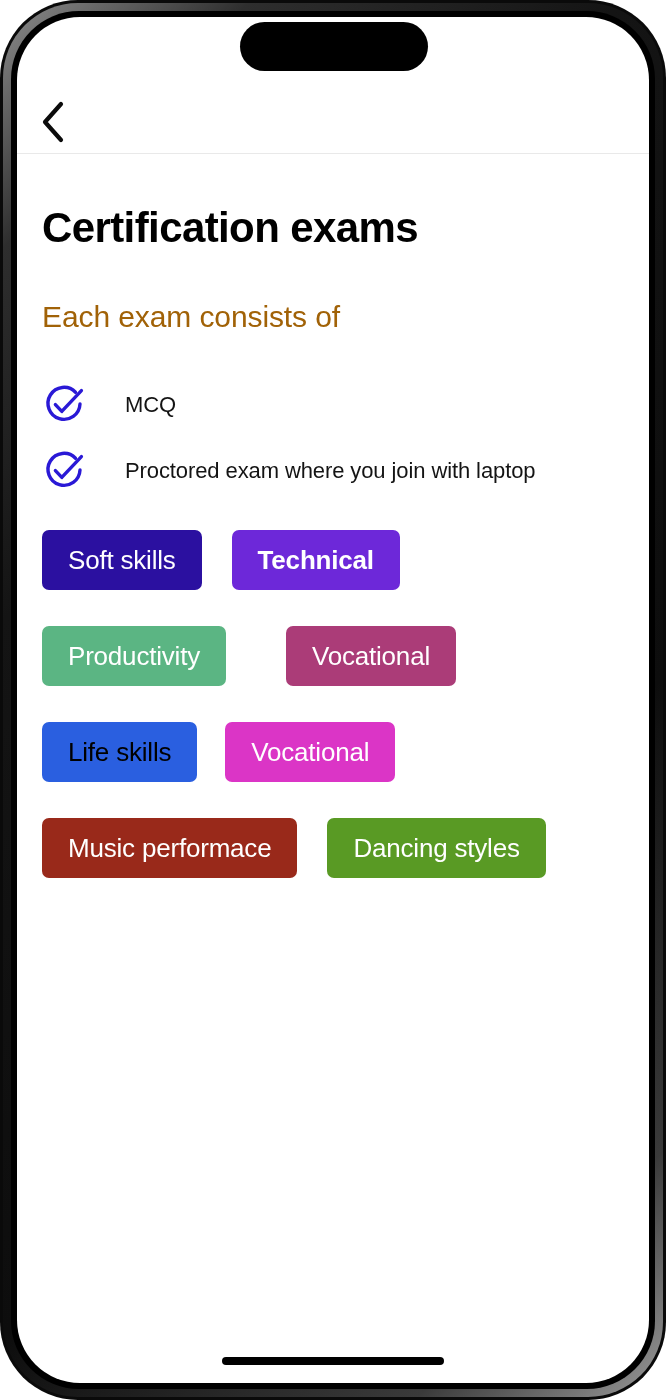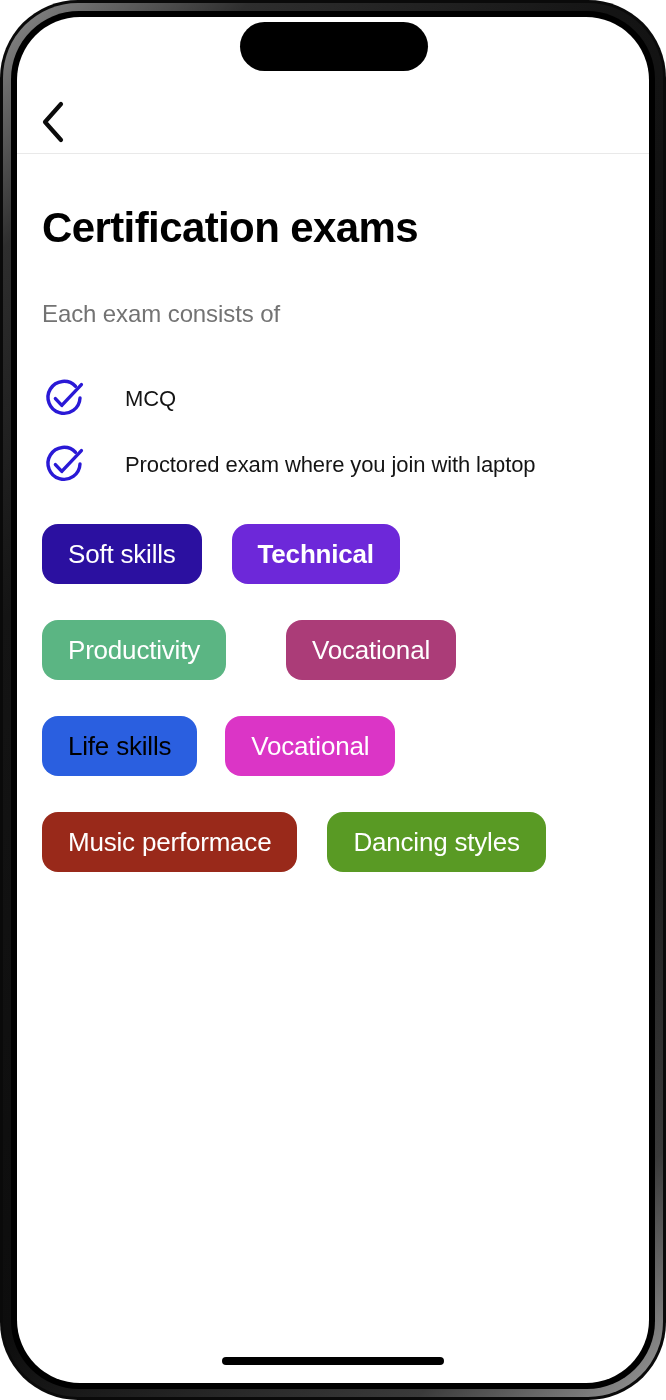--- a/index.html
+++ b/index.html
@@ -86,23 +86,23 @@
     margin-top: 50px;
     font-size: 42px;
     font-weight: bold;
     line-height: 1.12;
     letter-spacing: -0.6px;
     color: #000000;
   }
 
   #subtitle {
     margin-top: 49px;
-    font-size: 24px;
+    font-size: 30px;
     font-weight: normal;
-    color: #737373;
+    color: #a16207;
     letter-spacing: -0.1px;
   }
 
   
   #check-list { margin-top: 46px; }
   .check-row {
     display: flex;
     align-items: center;
     height: 50px;
     margin-bottom: 16px;
@@ -129,21 +129,21 @@
     display: flex;
     align-items: center;
     margin-bottom: 36px;
   }
   .tag {
     display: inline-flex;
     align-items: center;
     justify-content: center;
     height: 60px;
     padding: 0 26px;
-    border-radius: 16px;
+    border-radius: 7px;
     color: #ffffff;
     font-size: 26px;
     letter-spacing: -0.2px;
     white-space: nowrap;
     cursor: pointer;
     margin-right: 30px;
   }
 
   
   #home-indicator {

